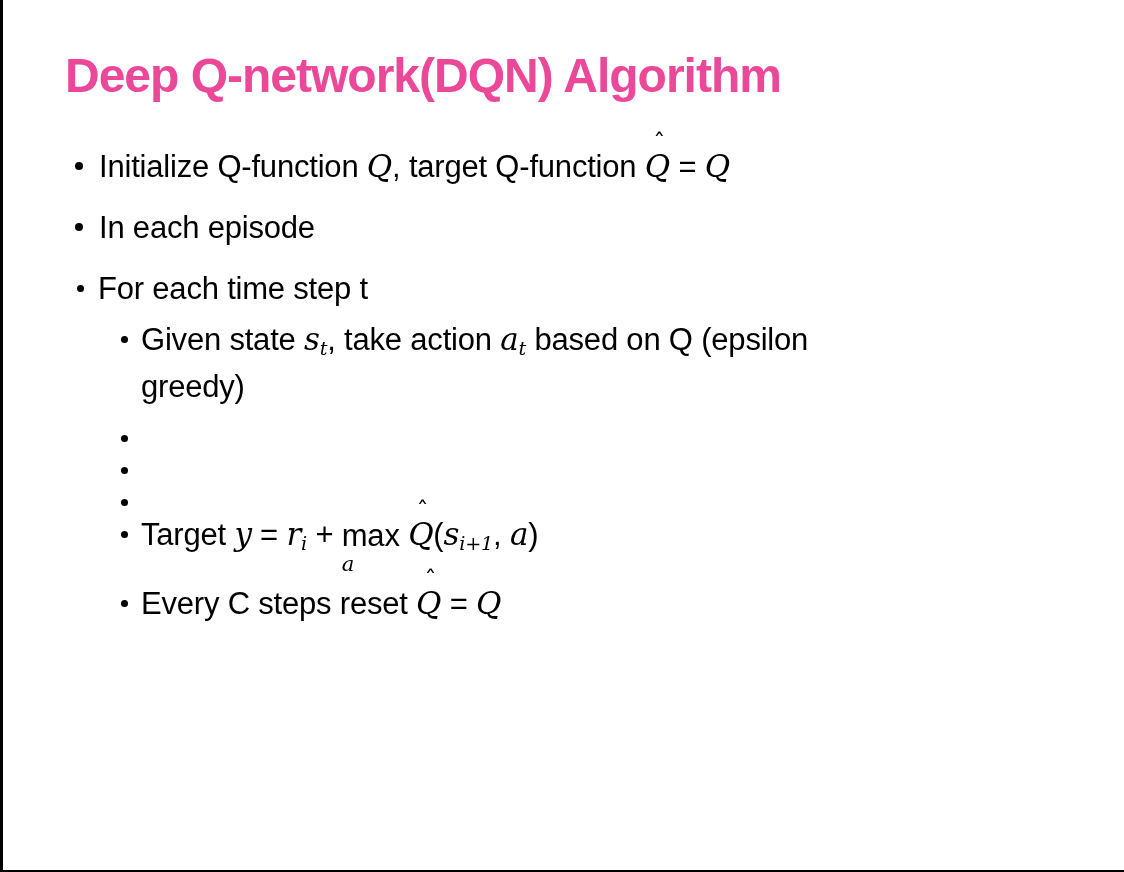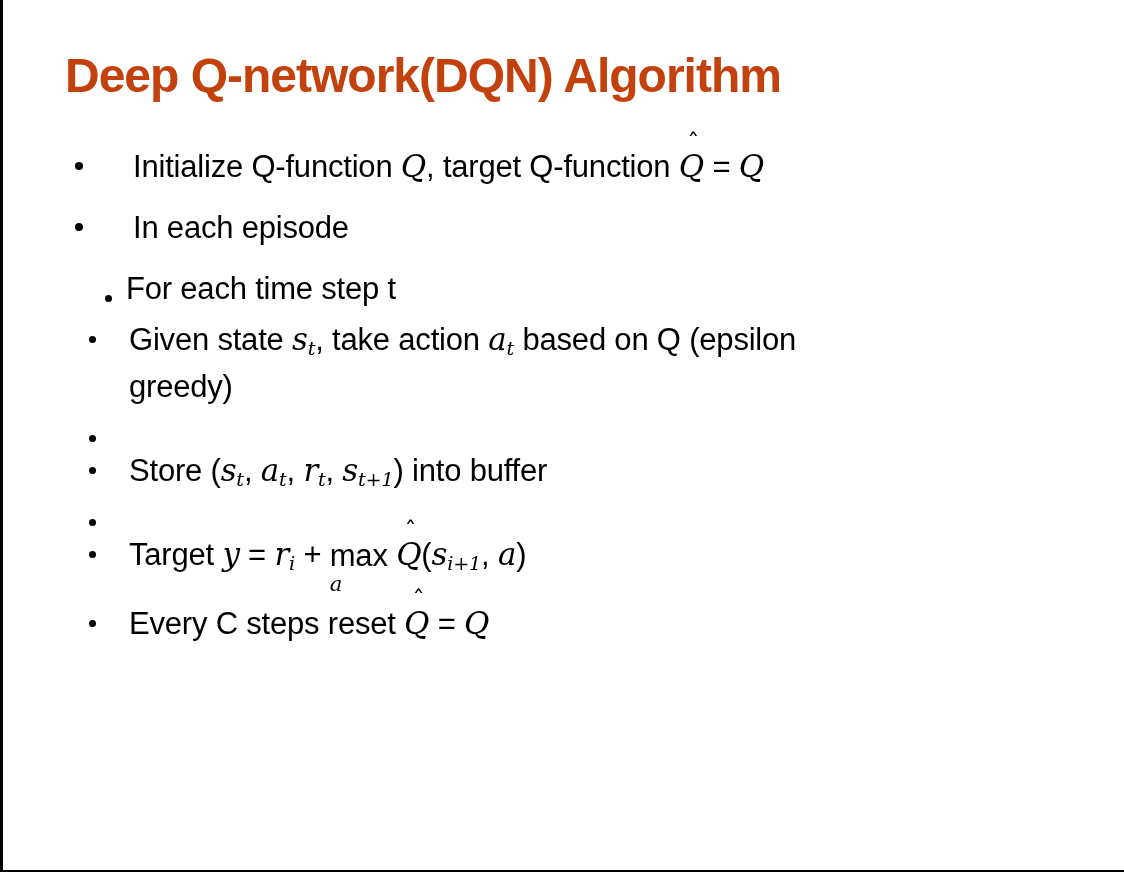--- a/index.html
+++ b/index.html
@@ -18,35 +18,35 @@
     border-bottom: 2px solid #000000;
     font-family: "Liberation Sans", sans-serif;
     overflow: hidden;
   }
   .title {
     margin: 48px 0 0 62px;
     font-size: 48px;
     font-weight: 700;
     letter-spacing: -1px;
     line-height: 1.15;
-    color: #c2410c;
+    color: #ec4899;
   }
   .content {
     margin-top: 40px;
   }
   .bullet {
     display: flex;
     align-items: flex-start;
     font-size: 31px;
     line-height: 47px;
     letter-spacing: -0.2px;
   }
-  .b1 { padding-left: 62px;  margin-bottom: 14px; gap: 34px; }
-  .b2 { padding-left: 100px; margin-bottom: 4px; align-items: center; }
-  .b3 { padding-left: 84px; margin-bottom: 5px; gap: 20px; }
+  .b1 { padding-left: 62px;  margin-bottom: 14px; }
+  .b2 { padding-left: 72px; margin-bottom: 4px; }
+  .b3 { padding-left: 116px; margin-bottom: 5px; }
   .marker { flex: 0 0 auto; display: block; }
   .b1 .marker { width: 34px; }
   .b2 .marker { width: 23px; }
   .b3 .marker { width: 22px; }
   .dot {
     display: block;
     width: 8px;
     height: 8px;
     border-radius: 50%;
     background: #000000;
@@ -128,21 +128,20 @@
       </div>
       <div class="bullet b3">
         <span class="marker">
           <span class="dot"></span>
         </span>
       </div>
       <div class="bullet b3">
         <span class="marker">
           <span class="dot"></span>
         </span>
-        <span class="txt">Store (<span class="m">s</span><sub class="msub">t</sub>, <span class="m">a</span><sub class="msub">t</sub>, <span class="m">r</span><sub class="msub">t</sub>, <span class="m">s</span><sub class="msub">t+1</sub>) into buffer</span>
       </div>
       <div class="bullet b3">
         <span class="marker">
           <span class="dot"></span>
         </span>
       </div>
       <div class="bullet b3">
         <span class="marker">
           <span class="dot"></span>
         </span>

